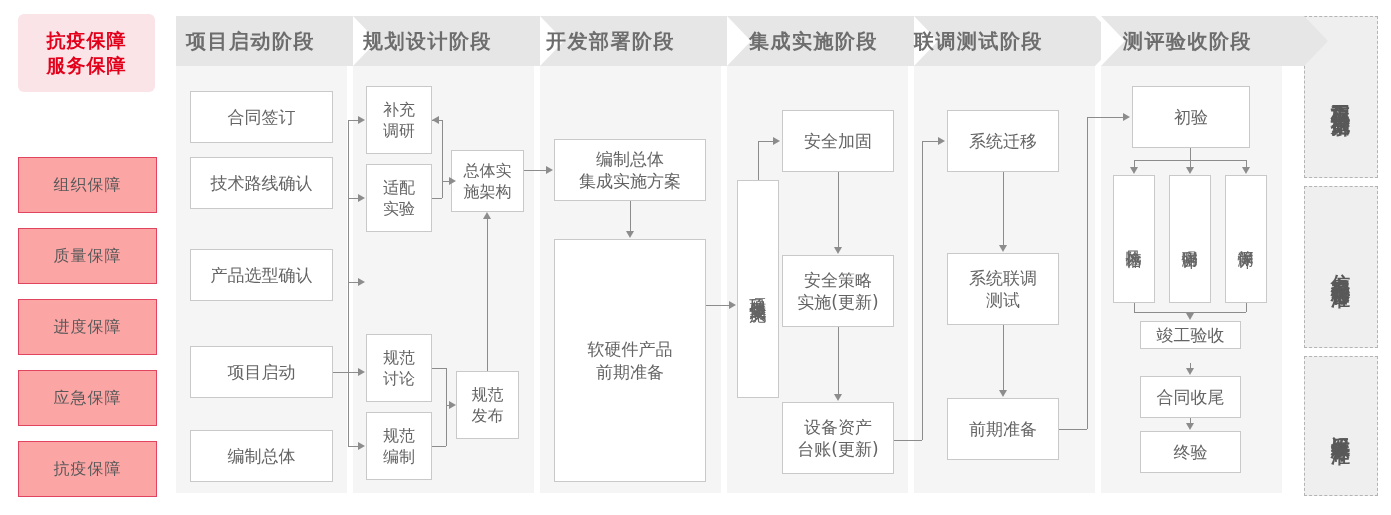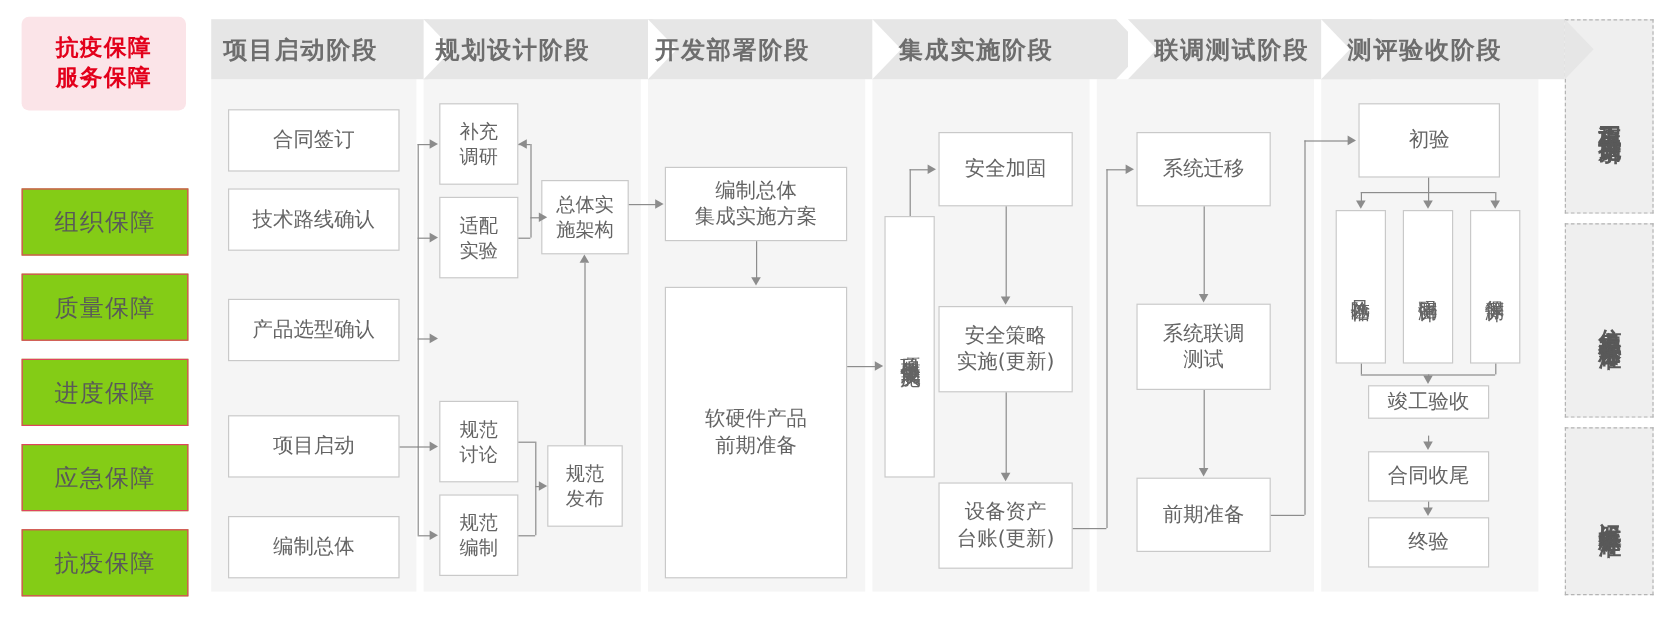--- a/index.html
+++ b/index.html
@@ -14,23 +14,23 @@
   
   .side-hero{
     position:absolute;left:18px;top:14px;width:137px;height:78px;
     background:#fbe4e8;border-radius:6px;
     display:flex;align-items:center;justify-content:center;
     color:#e3001b;font-weight:bold;font-size:19px;line-height:1.32;
     text-align:center;letter-spacing:1px;
   }
   .side-item{
     position:absolute;left:18px;width:137px;height:54px;
-    background:#84cc16;border:1.5px solid #e0445e;
+    background:#fca5a5;border:1.5px solid #e0445e;
     display:flex;align-items:center;justify-content:center;
-    color:#595959;font-size:20px;letter-spacing:1px;
+    color:#595959;font-size:16px;letter-spacing:1px;
   }
 
   
   .col-body{
     position:absolute;background:#f5f5f5;
   }
   .chev{
     position:absolute;height:50px;top:16px;
     background:#e6e6e6;
     display:flex;align-items:center;
@@ -130,21 +130,21 @@
   <div class="chev" style="left:540px;width:181px;padding-left:6px">
     <div class="notch"></div>
     <span>开发部署阶段</span>
     <div class="tip"></div>
   </div>
   <div class="chev" style="left:727px;width:181px;padding-left:22px">
     <div class="notch"></div>
     <span>集成实施阶段</span>
     <div class="tip"></div>
   </div>
-  <div class="chev" style="left:940px;width:181px;padding-left:22px">
+  <div class="chev" style="left:914px;width:181px;">
     <div class="notch"></div>
     <span>联调测试阶段</span>
     <div class="tip"></div>
   </div>
   <div class="chev" style="left:1101px;width:181px;padding-left:22px">
     <div class="notch"></div>
     <span>测评验收阶段</span>
     <div class="tip"></div>
   </div>
 

